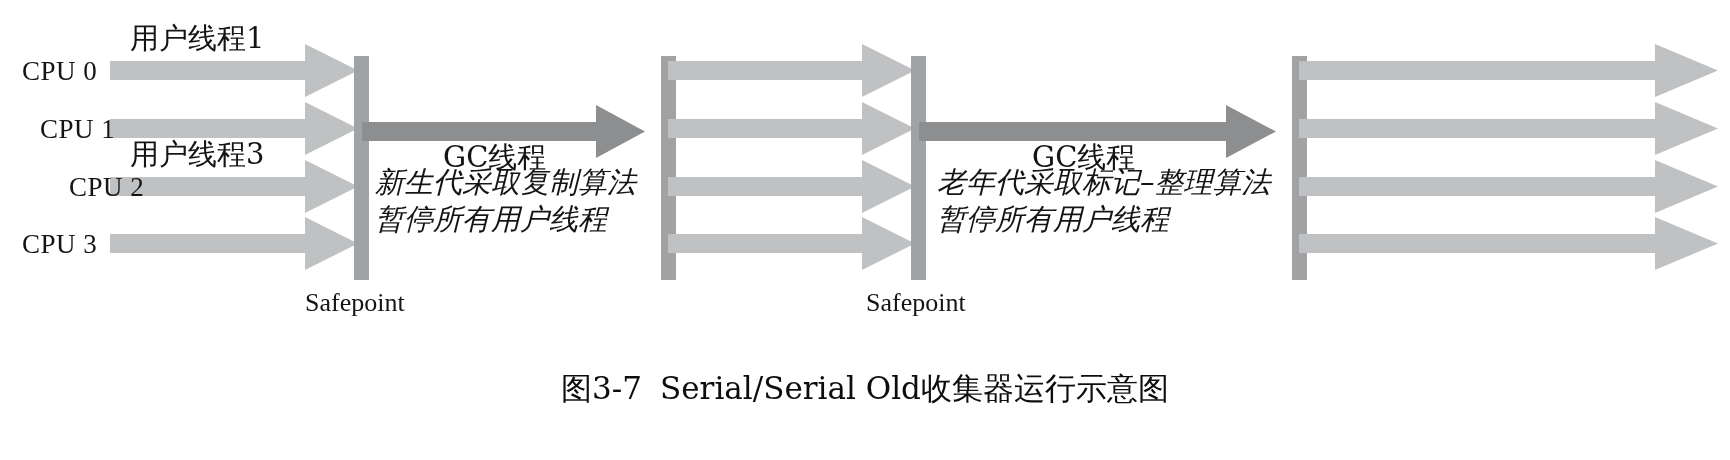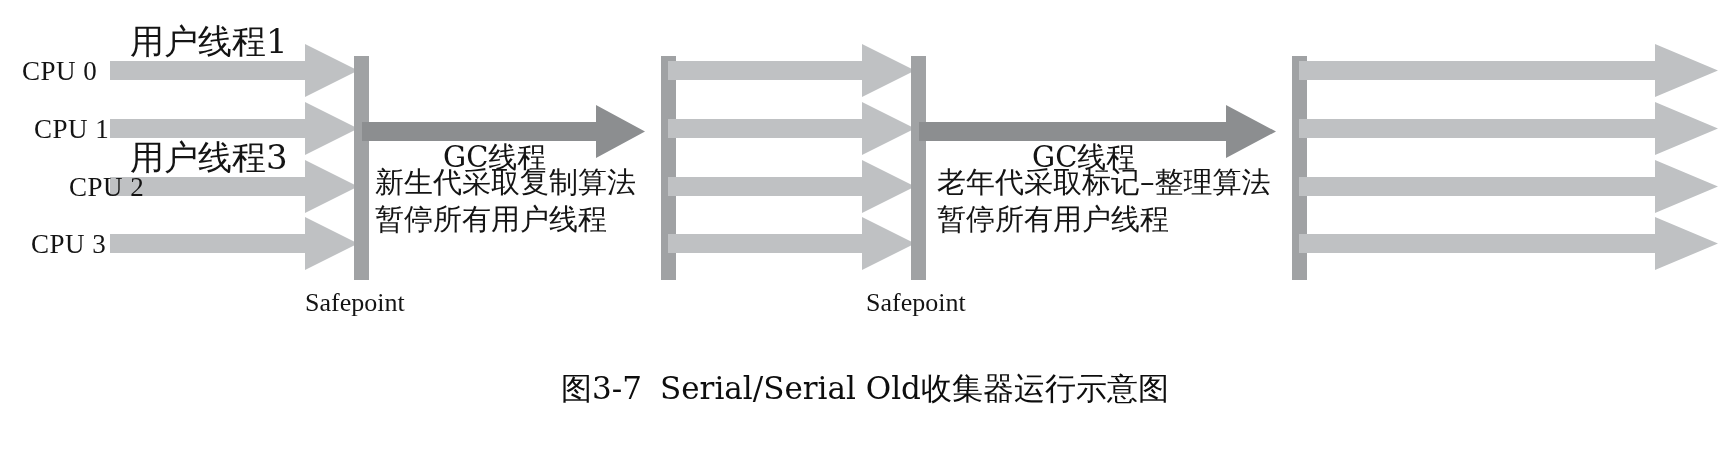--- a/index.html
+++ b/index.html
@@ -34,33 +34,34 @@
     white-space: nowrap;
     line-height: 1;
     color: #141414;
   }
   .cpu-label {
     font-size: 27px;
     font-family: "Liberation Serif", "DejaVu Serif", serif;
     letter-spacing: 0.5px;
   }
   .thread-label {
-    font-size: 34px;
+    font-size: 29px;
     font-family: "DejaVu Serif", "Liberation Serif", serif;
   }
   .gc-label {
     font-size: 29px;
     font-family: "DejaVu Serif", "Liberation Serif", serif;
     margin-top: 47px;
   }
   .phase-text {
     font-size: 29px;
     font-family: "DejaVu Serif", "Liberation Serif", serif;
     line-height: 1.28;
     white-space: pre-line;
+    font-style: italic;
   }
   .safepoint-label {
     font-size: 26px;
     font-family: Liberation Serif, serif;
   }
   .caption {
     position: absolute;
     left: 0;
     top: 368px;
     width: 1730px;
@@ -111,23 +112,23 @@
     <g>
       <path d="M1299,61 L1655,61 L1655,44 L1718,70.5 L1655,97 L1655,80 L1299,80 Z" fill="#bfc1c3"></path>
       <path d="M1299,119 L1655,119 L1655,102 L1718,128.5 L1655,155 L1655,138 L1299,138 Z" fill="#bfc1c3"></path>
       <path d="M1299,177 L1655,177 L1655,160 L1718,186.5 L1655,213 L1655,196 L1299,196 Z" fill="#bfc1c3"></path>
       <path d="M1299,234 L1655,234 L1655,217 L1718,243.5 L1655,270 L1655,253 L1299,253 Z" fill="#bfc1c3"></path>
     </g>
 
   </svg>
 
   <div class="txt cpu-label" style="left:22px; top:58px;">CPU 0</div>
-  <div class="txt cpu-label" style="left:34px; top:116px;">CPU 1</div>
+  <div class="txt cpu-label" style="left:40px; top:116px;">CPU 1</div>
   <div class="txt cpu-label" style="left:22px; top:174px;margin-left:47px;">CPU 2</div>
-  <div class="txt cpu-label" style="left:22px; top:231px;margin-left:9px;">CPU 3</div>
+  <div class="txt cpu-label" style="left:22px; top:231px;">CPU 3</div>
 
   <div class="txt thread-label" style="left:130px; top:24px;">用户线程1</div>
   <div class="txt thread-label" style="left:130px; top:140px;">用户线程3</div>
 
   <div class="txt gc-label" style="left:443px; top:96px;">GC线程</div>
   <div class="txt phase-text" style="left:375px; top:164px;">新生代采取复制算法
 暂停所有用户线程</div>
   <div class="txt safepoint-label" style="left:305px; top:290px;">Safepoint</div>
 
   <div class="txt gc-label" style="left:1032px; top:96px;">GC线程</div>

